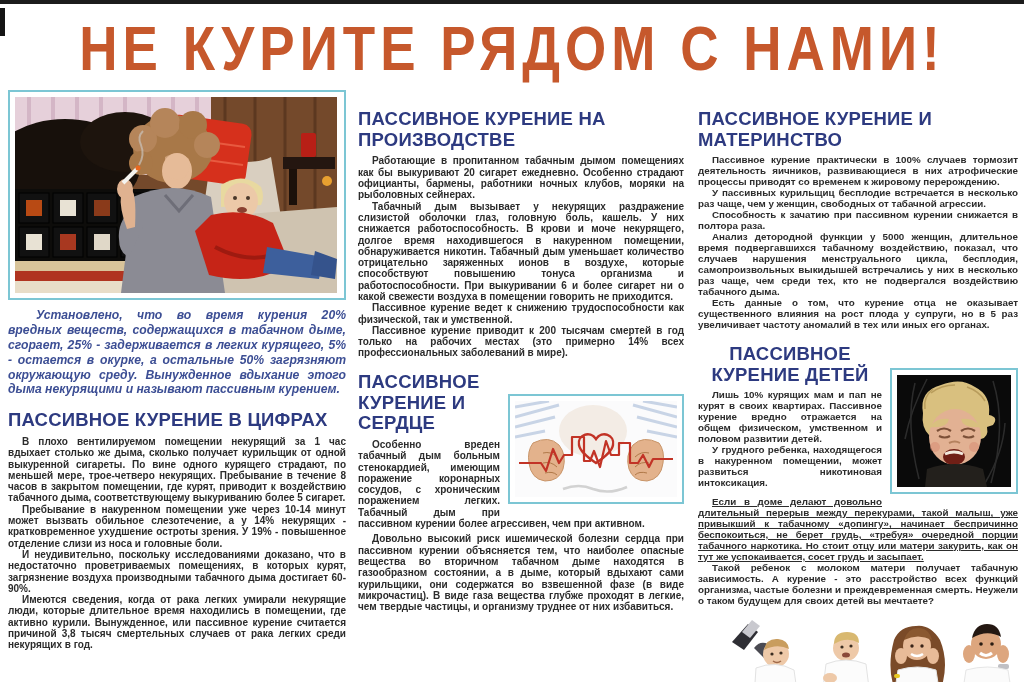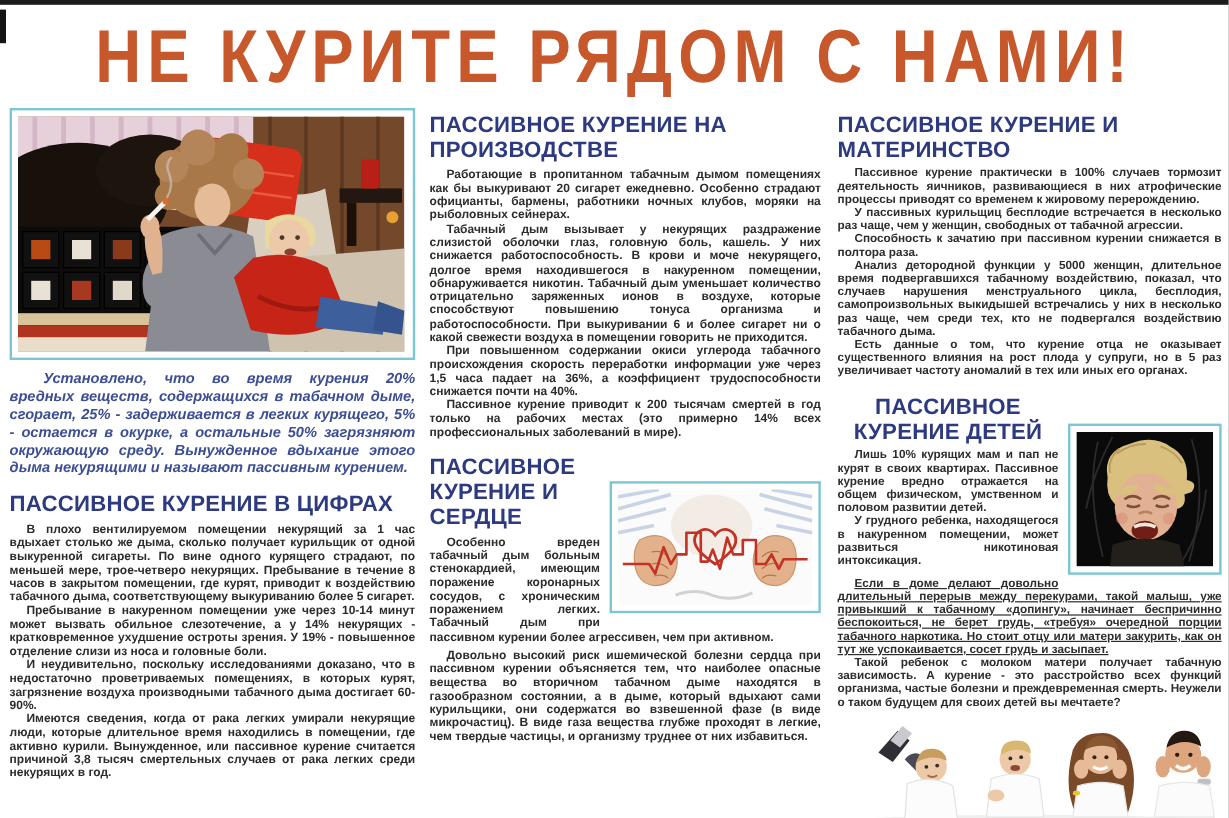--- a/index.html
+++ b/index.html
@@ -13,21 +13,21 @@
   .col{position:absolute;top:90px;}
   .col-left{left:8px;width:338px;}
   .col-mid{left:358px;width:326px;}
   .col-right{left:698px;width:320px;}
   .photo-frame{border:2px solid #7cc6d4;background:#fff;padding:5px;box-sizing:border-box;}
   .photo-frame svg{display:block;}
   .intro{font-style:italic;font-weight:bold;color:#3c4e94;font-size:12.2px;line-height:1.22;
         text-align:justify;text-indent:28px;margin:8px 0 0 0;}
   h2.head{color:#2d3a80;font-size:18.5px;line-height:1.12;margin:13px 0 5px 0;
         letter-spacing:0.2px;font-weight:bold;}
-  h2.first{margin-top:4px;}
+  h2.first{margin-top:19px;}
   p.body{font-size:10px;font-weight:bold;color:#2c2c2c;line-height:1.13;
         text-align:justify;text-indent:14px;margin:0;}
   .col-right p.body{font-size:9.8px;line-height:1.12;}
   .heart-img{float:right;width:176px;margin:22px 0 4px 8px;}
   .baby-img{float:right;width:128px;margin:24px 0 4px 8px;}
   .head-narrow{width:250px;}
   .head-narrow2{width:190px;text-align:center;}
   .family-photo{margin-top:5px;clear:both;}
   .clearfix::after{content:"";display:table;clear:both;}
 </style>
@@ -136,21 +136,21 @@
     <p class="body">В плохо вентилируемом помещении некурящий за 1 час вдыхает столько же дыма, сколько получает курильщик от одной выкуренной сигареты. По вине одного курящего страдают, по меньшей мере, трое-четверо некурящих. Пребывание в течение 8 часов в закрытом помещении, где курят, приводит к воздействию табачного дыма, соответствующему выкуриванию более 5 сигарет.</p>
     <p class="body">Пребывание в накуренном помещении уже через 10-14 минут может вызвать обильное слезотечение, а у 14% некурящих - кратковременное ухудшение остроты зрения. У 19% - повышенное отделение слизи из носа и головные боли.</p>
     <p class="body">И неудивительно, поскольку исследованиями доказано, что в недостаточно проветриваемых помещениях, в которых курят, загрязнение воздуха производными табачного дыма достигает 60-90%.</p>
     <p class="body">Имеются сведения, когда от рака легких умирали некурящие люди, которые длительное время находились в помещении, где активно курили. Вынужденное, или пассивное курение считается причиной 3,8 тысяч смертельных случаев от рака легких среди некурящих в год.</p>
   </div>
 
   <div class="col col-mid">
     <h2 class="head first head-narrow">ПАССИВНОЕ КУРЕНИЕ НА ПРОИЗВОДСТВЕ</h2>
     <p class="body">Работающие в пропитанном табачным дымом помещениях как бы выкуривают 20 сигарет ежедневно. Особенно страдают официанты, бармены, работники ночных клубов, моряки на рыболовных сейнерах.</p>
     <p class="body">Табачный дым вызывает у некурящих раздражение слизистой оболочки глаз, головную боль, кашель. У них снижается работоспособность. В крови и моче некурящего, долгое время находившегося в накуренном помещении, обнаруживается никотин. Табачный дым уменьшает количество отрицательно заряженных ионов в воздухе, которые способствуют повышению тонуса организма и работоспособности. При выкуривании 6 и более сигарет ни о какой свежести воздуха в помещении говорить не приходится.</p>
-    <p class="body">При повышенном содержании окиси углерода табачного происхождения скорость переработки информации уже через 1,5 часа падает на 36%, а коэффициент трудоспособности снижается почти на 40%.</p>
+    <p class="body">Пассивное курение ведет к снижению трудоспособности как физической, так и умственной.</p>
     <p class="body">Пассивное курение приводит к 200 тысячам смертей в год только на рабочих местах (это примерно 14% всех профессиональных заболеваний в мире).</p>
 
     <div class="clearfix">
       <div class="photo-frame heart-img">
         <svg width="162" height="96" viewBox="0 0 162 96">
           <rect width="162" height="96" fill="#fbfbfc"></rect>
           <g stroke="#c8d4e6" stroke-width="3">
             <line x1="0" y1="6" x2="34" y2="0"></line>
               <line x1="0" y1="16" x2="44" y2="4"></line>
             <line x1="0" y1="26" x2="40" y2="16"></line>

